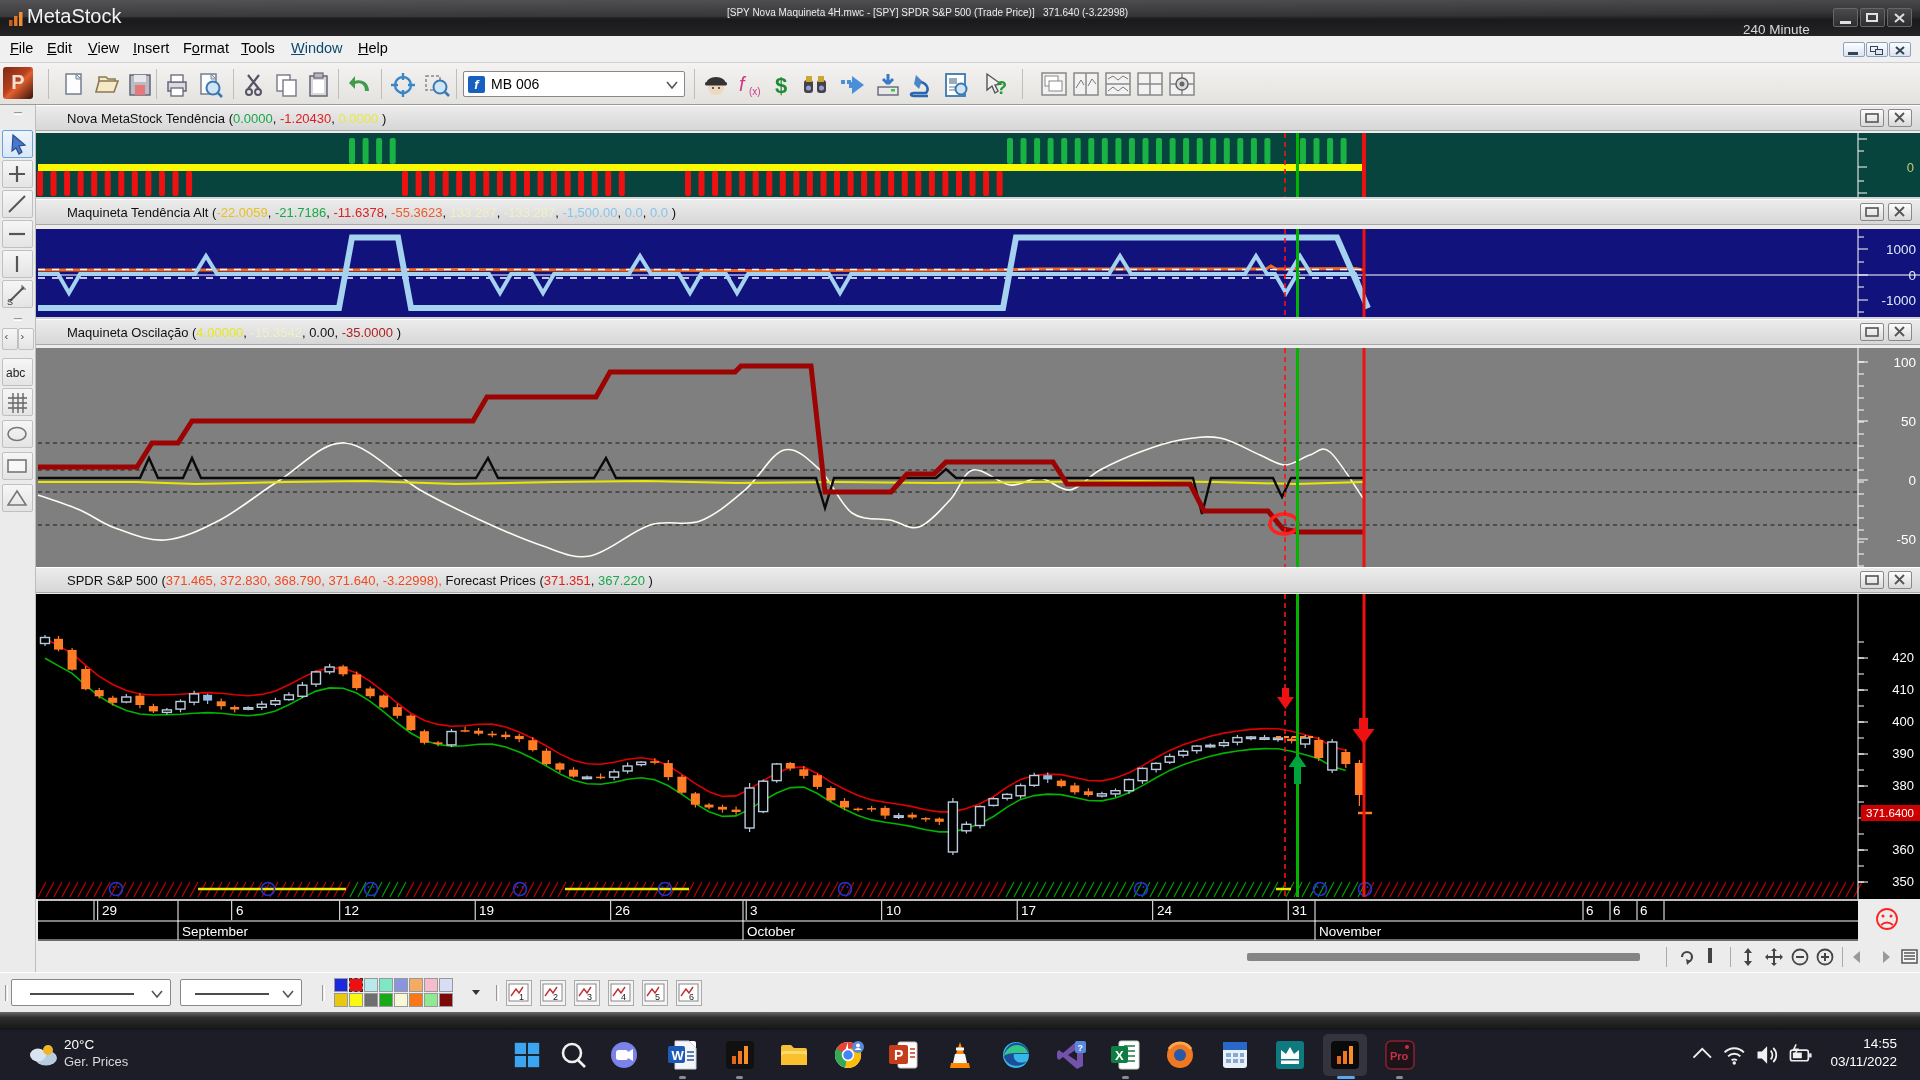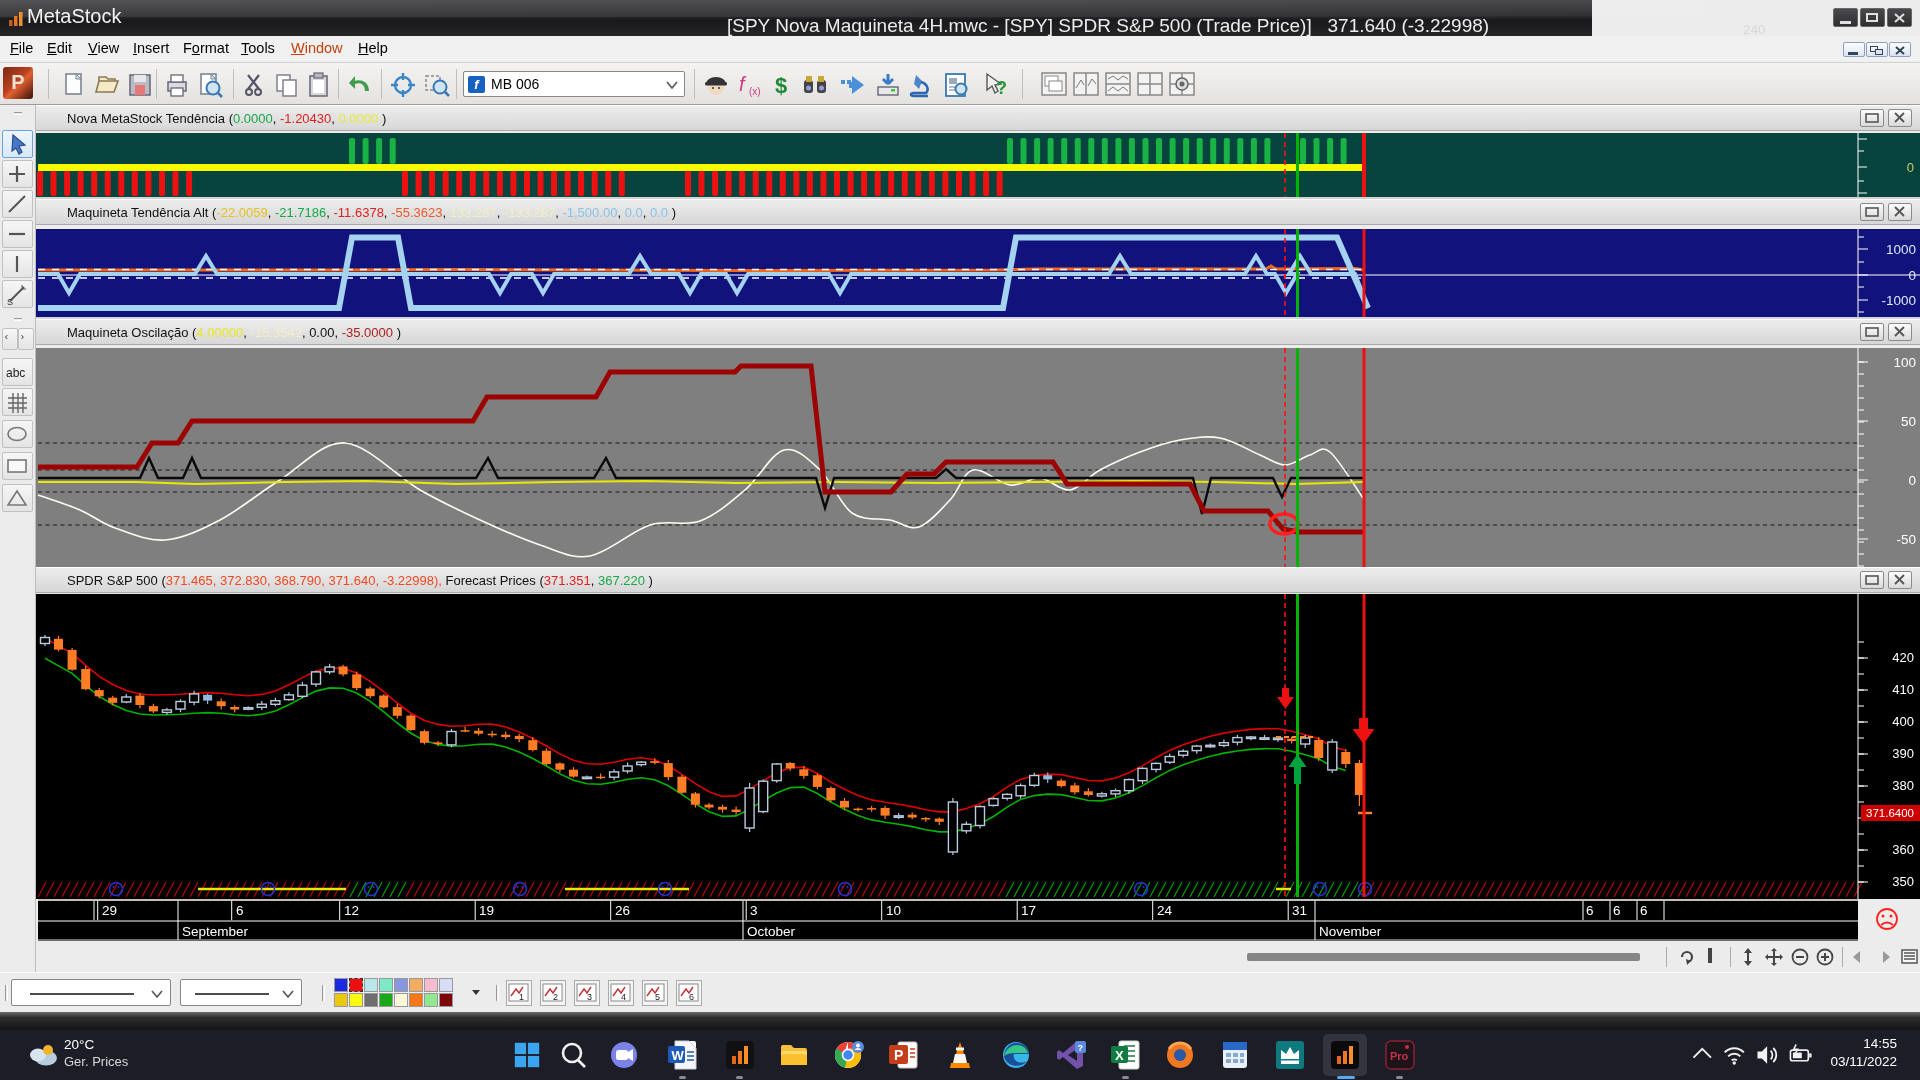--- a/index.html
+++ b/index.html
@@ -1,16 +1,16 @@
 <!DOCTYPE html>
 <html><head><meta charset="utf-8"><style>
 *{margin:0;padding:0;box-sizing:border-box}
 body{width:1920px;height:1080px;overflow:hidden;font-family:"Liberation Sans",sans-serif;position:relative;background:#ececec}
 .abs{position:absolute}
-#titlebar{left:0;top:0;width:1592px;height:36px;background:linear-gradient(#454547,#2b2b2d 45%,#1a1a1c 55%,#242426);position:absolute}
+#titlebar{left:0;top:0;width:1920px;height:36px;background:linear-gradient(#454547,#2b2b2d 45%,#1a1a1c 55%,#242426);position:absolute}
 #titlebar .gloss{position:absolute;left:0;top:0;width:1920px;height:17px;background:linear-gradient(100deg,rgba(255,255,255,.08),rgba(255,255,255,.02));border-radius:0 0 40% 0}
 #menubar{left:0;top:36px;width:1920px;height:27px;background:#f0f0f0;border-bottom:1px solid #d0d0d0;position:absolute}
 #toolbar{left:0;top:63px;width:1920px;height:42px;background:linear-gradient(#f4f3f1,#e4e2df);border-bottom:1px solid #9a9a9a;position:absolute}
 #leftbar{left:0;top:105px;width:36px;height:867px;background:#ebebeb;border-right:1px solid #bdbdbd;position:absolute}
 .ptitle{left:36px;width:1884px;height:26px;background:linear-gradient(#ececec,#d7d7d7);border-top:1px solid #fff;border-bottom:1px solid #a8a8a8;position:absolute;font-size:13px;color:#111;line-height:25px;white-space:pre}
 .ptitle span.t{margin-left:31px}
 .pbtn{position:absolute;top:4px;width:24px;height:18px;background:linear-gradient(#fdfdfd,#d9d9d9);border:1px solid #8a8a8a;border-radius:2px;text-align:center;font-size:10px;line-height:16px;color:#444}
 .mdibtn{position:absolute;width:22px;height:15px;border:1px solid #8ea0c0;background:linear-gradient(#fcfdff,#dde4f0);border-radius:2px}
 .tb-sep{position:absolute;top:6px;width:1px;height:30px;background:#c0beba}
 .gap{position:absolute;left:36px;width:1884px;background:#d4d4d4}
@@ -22,40 +22,40 @@
 text{font-family:"Liberation Sans",sans-serif}
 </style></head><body>
 <div id="titlebar">
     <div class="gloss"></div>
     <svg class="abs" style="left:8px;top:11px" width="18" height="16">
       <rect x="1" y="9" width="3.5" height="6" fill="#c06020"></rect>
       <rect x="6" y="5" width="3.5" height="10" fill="#e07828"></rect>
       <rect x="11" y="1" width="3.5" height="14" fill="#f09030"></rect>
     </svg>
     <div class="abs" style="left:27px;top:5px;font-size:20px;color:#f2f2f2">MetaStock</div>
-    <div class="abs" style="left:727px;top:15px;font-size:19px;color:#ececec">[SPY Nova Maquineta 4H.mwc - [SPY] SPDR S&amp;P 500 (Trade Price)]&nbsp;&nbsp;&nbsp;371.640 (-3.22998)</div>
+    <div class="abs" style="left:727px;top:7px;font-size:10px;color:#ececec">[SPY Nova Maquineta 4H.mwc - [SPY] SPDR S&amp;P 500 (Trade Price)]&nbsp;&nbsp;&nbsp;371.640 (-3.22998)</div>
     <div class="abs" style="left:1743px;top:22px;font-size:13.5px;color:#d8d8d8">240 Minute</div>
     <div class="abs" style="left:1833px;top:8px;width:25px;height:19px;background:linear-gradient(#4a4a4c,#2e2e30);border:1px solid #666;border-radius:2px">
       <div class="abs" style="left:6px;top:12px;width:11px;height:3px;background:#e0e0e0"></div>
     </div>
     <div class="abs" style="left:1860px;top:8px;width:25px;height:19px;background:linear-gradient(#4a4a4c,#2e2e30);border:1px solid #666;border-radius:2px">
       <div class="abs" style="left:5px;top:4px;width:12px;height:9px;border:2px solid #e0e0e0"></div>
     </div>
     <div class="abs" style="left:1887px;top:8px;width:25px;height:19px;background:linear-gradient(#4a4a4c,#2e2e30);border:1px solid #666;border-radius:2px"><svg width="25" height="19">
         <path d="M7 5 L16 13 M16 5 L7 13" stroke="#e0e0e0" stroke-width="2"></path>
       </svg></div>
   </div>
 <div id="menubar">
     <div class="abs" style="left:10px;top:4px;font-size:14.5px;color:#000"><u>F</u>ile</div>
     <div class="abs" style="left:47px;top:4px;font-size:14.5px;color:#000"><u>E</u>dit</div>
     <div class="abs" style="left:88px;top:4px;font-size:14.5px;color:#000"><u>V</u>iew</div>
     <div class="abs" style="left:133px;top:4px;font-size:14.5px;color:#000"><u>I</u>nsert</div>
     <div class="abs" style="left:183px;top:4px;font-size:14.5px;color:#000">F<u>o</u>rmat</div>
     <div class="abs" style="left:241px;top:4px;font-size:14.5px;color:#000"><u>T</u>ools</div>
-    <div class="abs" style="left:291px;top:4px;font-size:14.5px;color:#c2410c"><u>W</u>indow</div>
+    <div class="abs" style="left:291px;top:4px;font-size:14.5px;color:#0c4a6e"><u>W</u>indow</div>
     <div class="abs" style="left:358px;top:4px;font-size:14.5px;color:#000"><u>H</u>elp</div>
     <div class="mdibtn" style="left:1843px;top:6px">
       <div class="abs" style="left:4px;top:9px;width:10px;height:2.5px;background:#345"></div>
     </div>
     <div class="mdibtn" style="left:1866px;top:6px">
       <div class="abs" style="left:3px;top:3px;width:8px;height:6px;border:1.5px solid #345"></div>
       <div class="abs" style="left:8px;top:6px;width:8px;height:6px;border:1.5px solid #345;background:#dde4f0"></div>
     </div>
     <div class="mdibtn" style="left:1889px;top:6px"><svg width="20" height="13">
         <path d="M6 3 L14 10 M14 3 L6 10" stroke="#345" stroke-width="2"></path>

